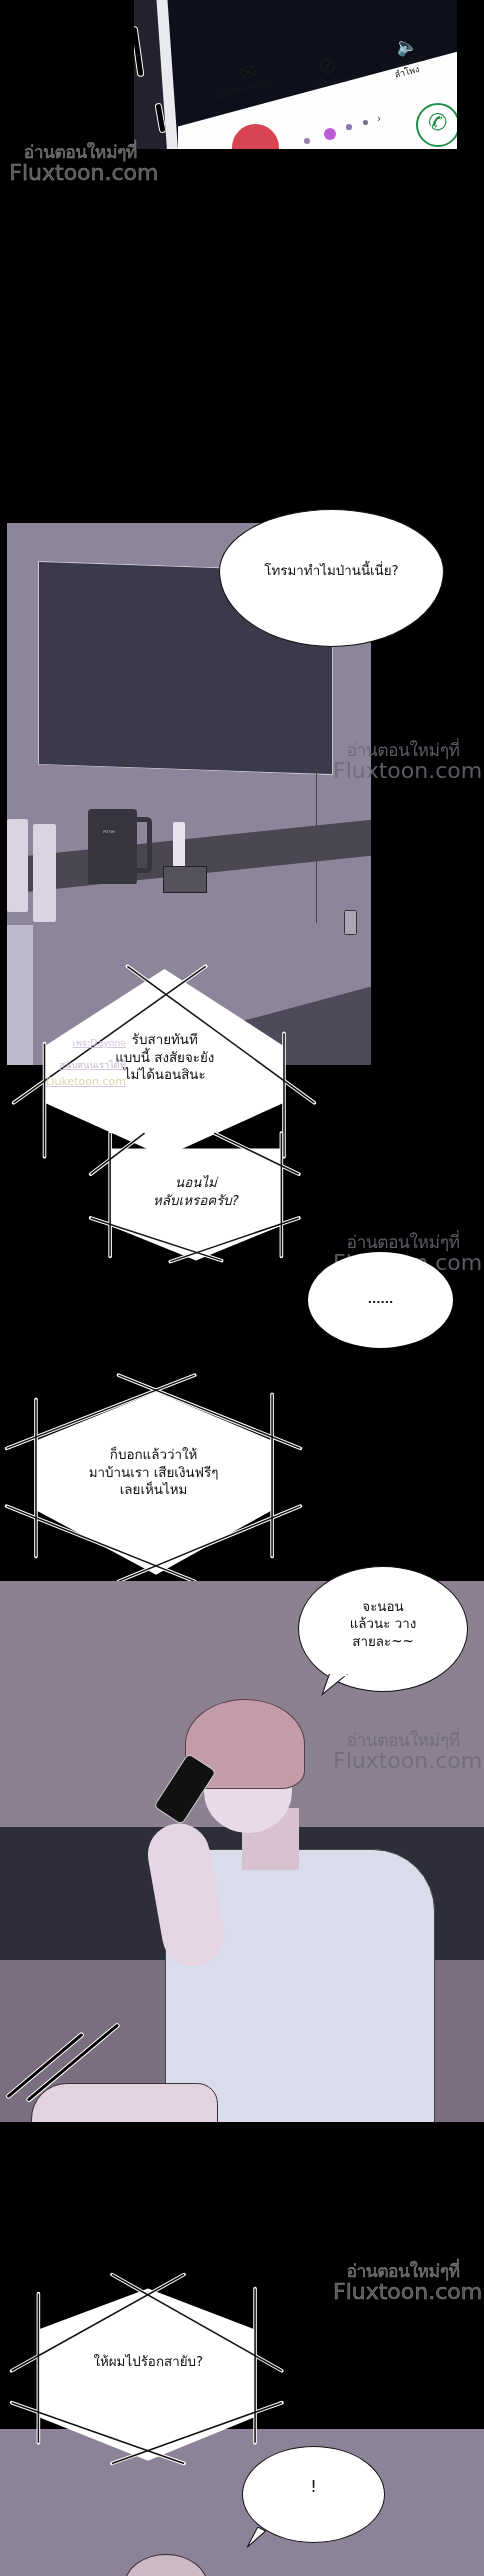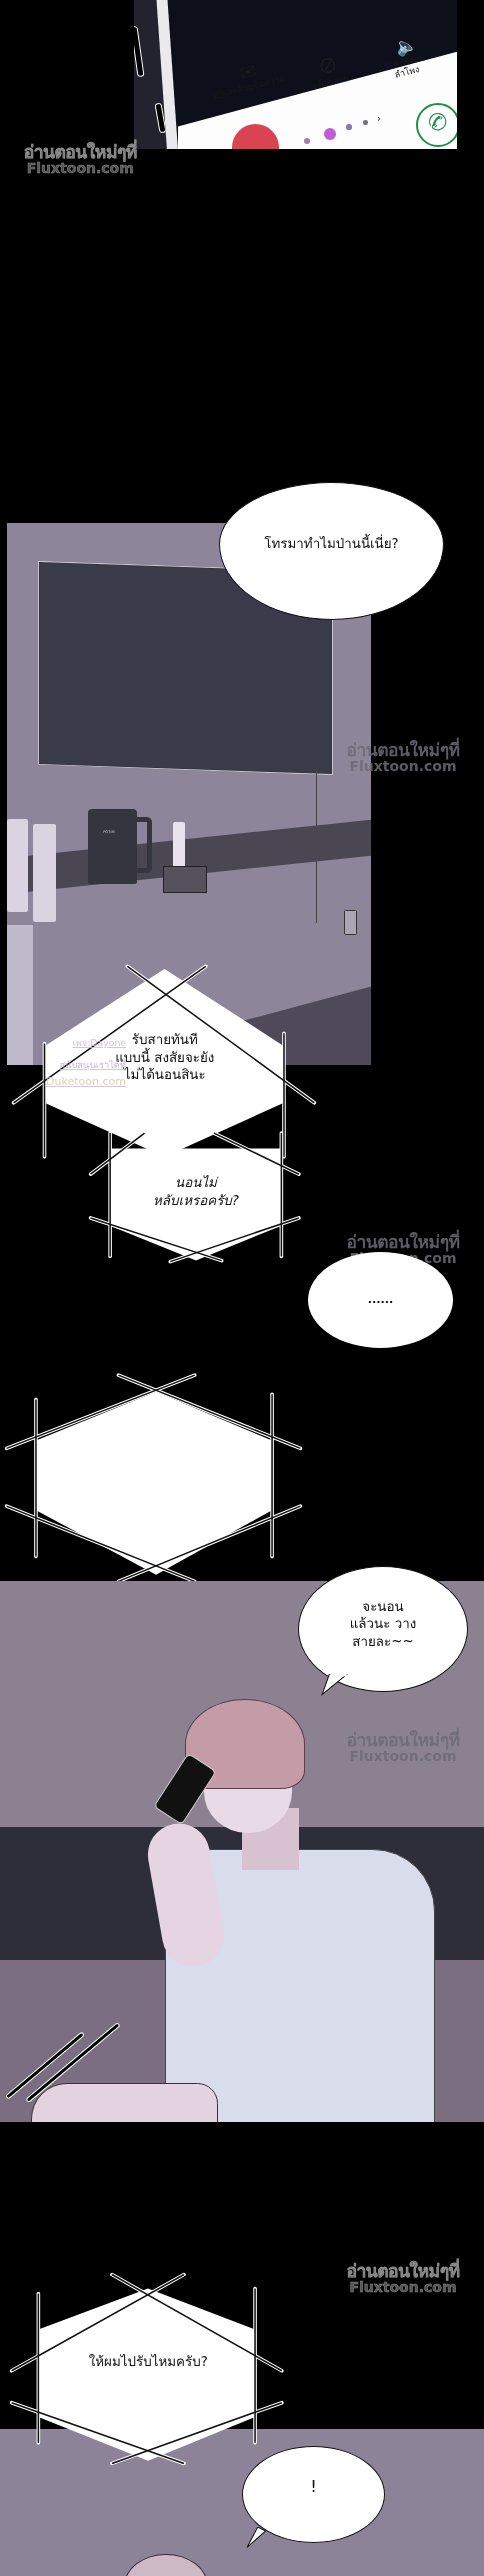--- a/index.html
+++ b/index.html
@@ -10,23 +10,23 @@
   #phone-panel { left: 134px; top: 0; width: 323px; height: 149px; background: #22232e; }
   .phone-body { position: absolute; left: 20.6px; top: -20.6px; width: 330px; height: 206px; background: #0d0f1a; border-left: 11.3px solid #e9e9ee; transform: rotate(-4deg); transform-origin: top left; }
   .phone-label { position: absolute; font-size: 8.8px; color: #1a1a1a; white-space: nowrap; transform: rotate(-14deg); line-height: 1.15; text-align: center; }
   .phone-icon { position: absolute; color: #1a1a1a; transform: rotate(-14deg); }
   .dot { position: absolute; border-radius: 50%; }
   .answer-btn { position: absolute; left: 282px; top: 103px; width: 40px; height: 40px; border: 2.6px solid #1f8e47; border-radius: 50%; background: #fff; }
   .answer-btn span { position: absolute; left: 10.3px; top: 4.1px; font-size: 23px; color: #1f8e47; transform: rotate(10deg); }
   .decline-btn { position: absolute; left: 98px; top: 124px; width: 47px; height: 47px; background: #d94452; border-radius: 50%; }
   .squiggle { position: absolute; width: 5.2px; border-radius: 3.1px; border: 1.5px solid #fff; background: #000; }
   
-  .wm { position: absolute; color: #555; font-weight: bold; text-align: center; -webkit-text-stroke: 0.5px #8a8a8a; line-height: 1.05; }
+  .wm { position: absolute; color: #555; font-weight: normal; text-align: center; -webkit-text-stroke: 0.5px #8a8a8a; line-height: 1.05; }
   .wm .l1 { font-size: 17.5px; display: block; letter-spacing: -0.5px; }
-  .wm .l2 { font-size: 14px; display: block; }
+  .wm .l2 { font-size: 22px; display: block; }
   .wm.light { color: #6d6a75; -webkit-text-stroke: 0; opacity: .85; }
   
   .bubble { position: absolute; background: #fff; border: 1px solid #111; border-radius: 50%; display: flex; flex-direction: column; align-items: center; justify-content: center; text-align: center; color: #111; font-size: 13.4px; line-height: 1.3; }
   .bubble-text { white-space: pre-line; }
   
   .hex { position: absolute; }
   .hex svg { position: absolute; left: 0; top: 0; overflow: visible; }
   .hex .hex-text { position: absolute; left: 0; right: 0; text-align: center; color: #111; font-size: 13.4px; line-height: 1.32; white-space: pre-line; }
   
   #room-panel { left: 6.7px; top: 523px; width: 364px; height: 542px; background: #8d869b; }
@@ -100,21 +100,21 @@
     <span style="position:absolute;left:15.5px;top:20.6px;font-size:3.6px;color:#ccc;">POTIM</span>
   </div>
   <div class="kettle-handle"></div>
   <div class="bottle" style="left:166px;top:299px;width:12.4px;height:57px;background:#e8e3ee;"></div>
   <div class="abs" style="left:156px;top:343px;width:42px;height:25px;background:#55525e;border:0.5px solid #222;"></div>
   <div class="outlet"></div>
   <div class="purifier"></div>
   <div class="floor-dark"></div>
 </div>
 
-<div class="bubble" style="left:219px;top:482px;width:225px;height:138px;border-radius:50% 50% 50% 50% / 45% 45% 55% 55%;justify-content:flex-start;padding-top:52px;box-sizing:border-box;text-align:center;">
+<div class="bubble" style="left:219px;top:509px;width:225px;height:138px;border-radius:50% 50% 50% 50% / 45% 45% 55% 55%;justify-content:flex-start;padding-top:52px;box-sizing:border-box;text-align:center;">
   <span class="bubble-text">โทรมาทำไมป่านนี้เนี่ย?</span>
 </div>
 
 <div class="wm light" style="left:333px;top:741px;width:140px;">
   <span class="l1">อ่านตอนใหม่ๆที่</span>
   <span class="l2">Fluxtoon.com</span>
 </div>
 
 <div class="hex" style="left:10.3px;top:961px;width:309px;height:196px;">
   <svg width="309" height="196" viewBox="0 0 600 380">
@@ -189,20 +189,23 @@
     </g>
     <g stroke="#111" stroke-width="3" fill="none">
       <line x1="5" y1="150" x2="370" y2="8"></line>
         <line x1="222" y1="8" x2="575" y2="150"></line>
       <line x1="5" y1="262" x2="370" y2="408"></line>
         <line x1="222" y1="408" x2="575" y2="262"></line>
       <line x1="62" y1="55" x2="62" y2="360"></line>
         <line x1="520" y1="45" x2="520" y2="360"></line>
     </g>
   </svg>
+  <div class="hex-text" style="top:75px;">ก็บอกแล้วว่าให้
+มาบ้านเรา เสียเงินฟรีๆ
+เลยเห็นไหม</div>
 </div>
 
 <div id="char-panel" class="panel noise">
   <div class="wall-band"></div>
   <div class="couch"></div>
   <div class="shirt"></div>
   <div class="neck"></div>
   <div class="face"></div>
   <div class="hair"></div>
   <div class="arm"></div>
@@ -249,21 +252,21 @@
     </g>
     <g stroke="#111" stroke-width="3" fill="none">
       <line x1="5" y1="190" x2="340" y2="3"></line>
         <line x1="200" y1="3" x2="530" y2="190"></line>
       <line x1="5" y1="252" x2="340" y2="370"></line>
         <line x1="200" y1="370" x2="530" y2="252"></line>
       <line x1="57" y1="40" x2="57" y2="330"></line>
         <line x1="478" y1="30" x2="478" y2="330"></line>
     </g>
   </svg>
-  <div class="hex-text" style="top:80px;">ให้ผมไปรับไหมครับ?</div>
+  <div class="hex-text" style="top:80px;">ให้ผมไปรัอกสายับ?</div>
 </div>
 
 <div class="bubble" style="left:242px;top:2446px;width:141px;height:95px;">
   <span class="bubble-text" style="font-size:16.5px;margin-top:-15.5px;">!</span>
 </div>
 <svg class="abs" style="left:245px;top:2527px;" width="23" height="23" viewBox="0 0 45 45">
   <polygon points="25,0 40,8 4,40" fill="#fff" stroke="#111" stroke-width="2"></polygon>
 </svg>
 
 

